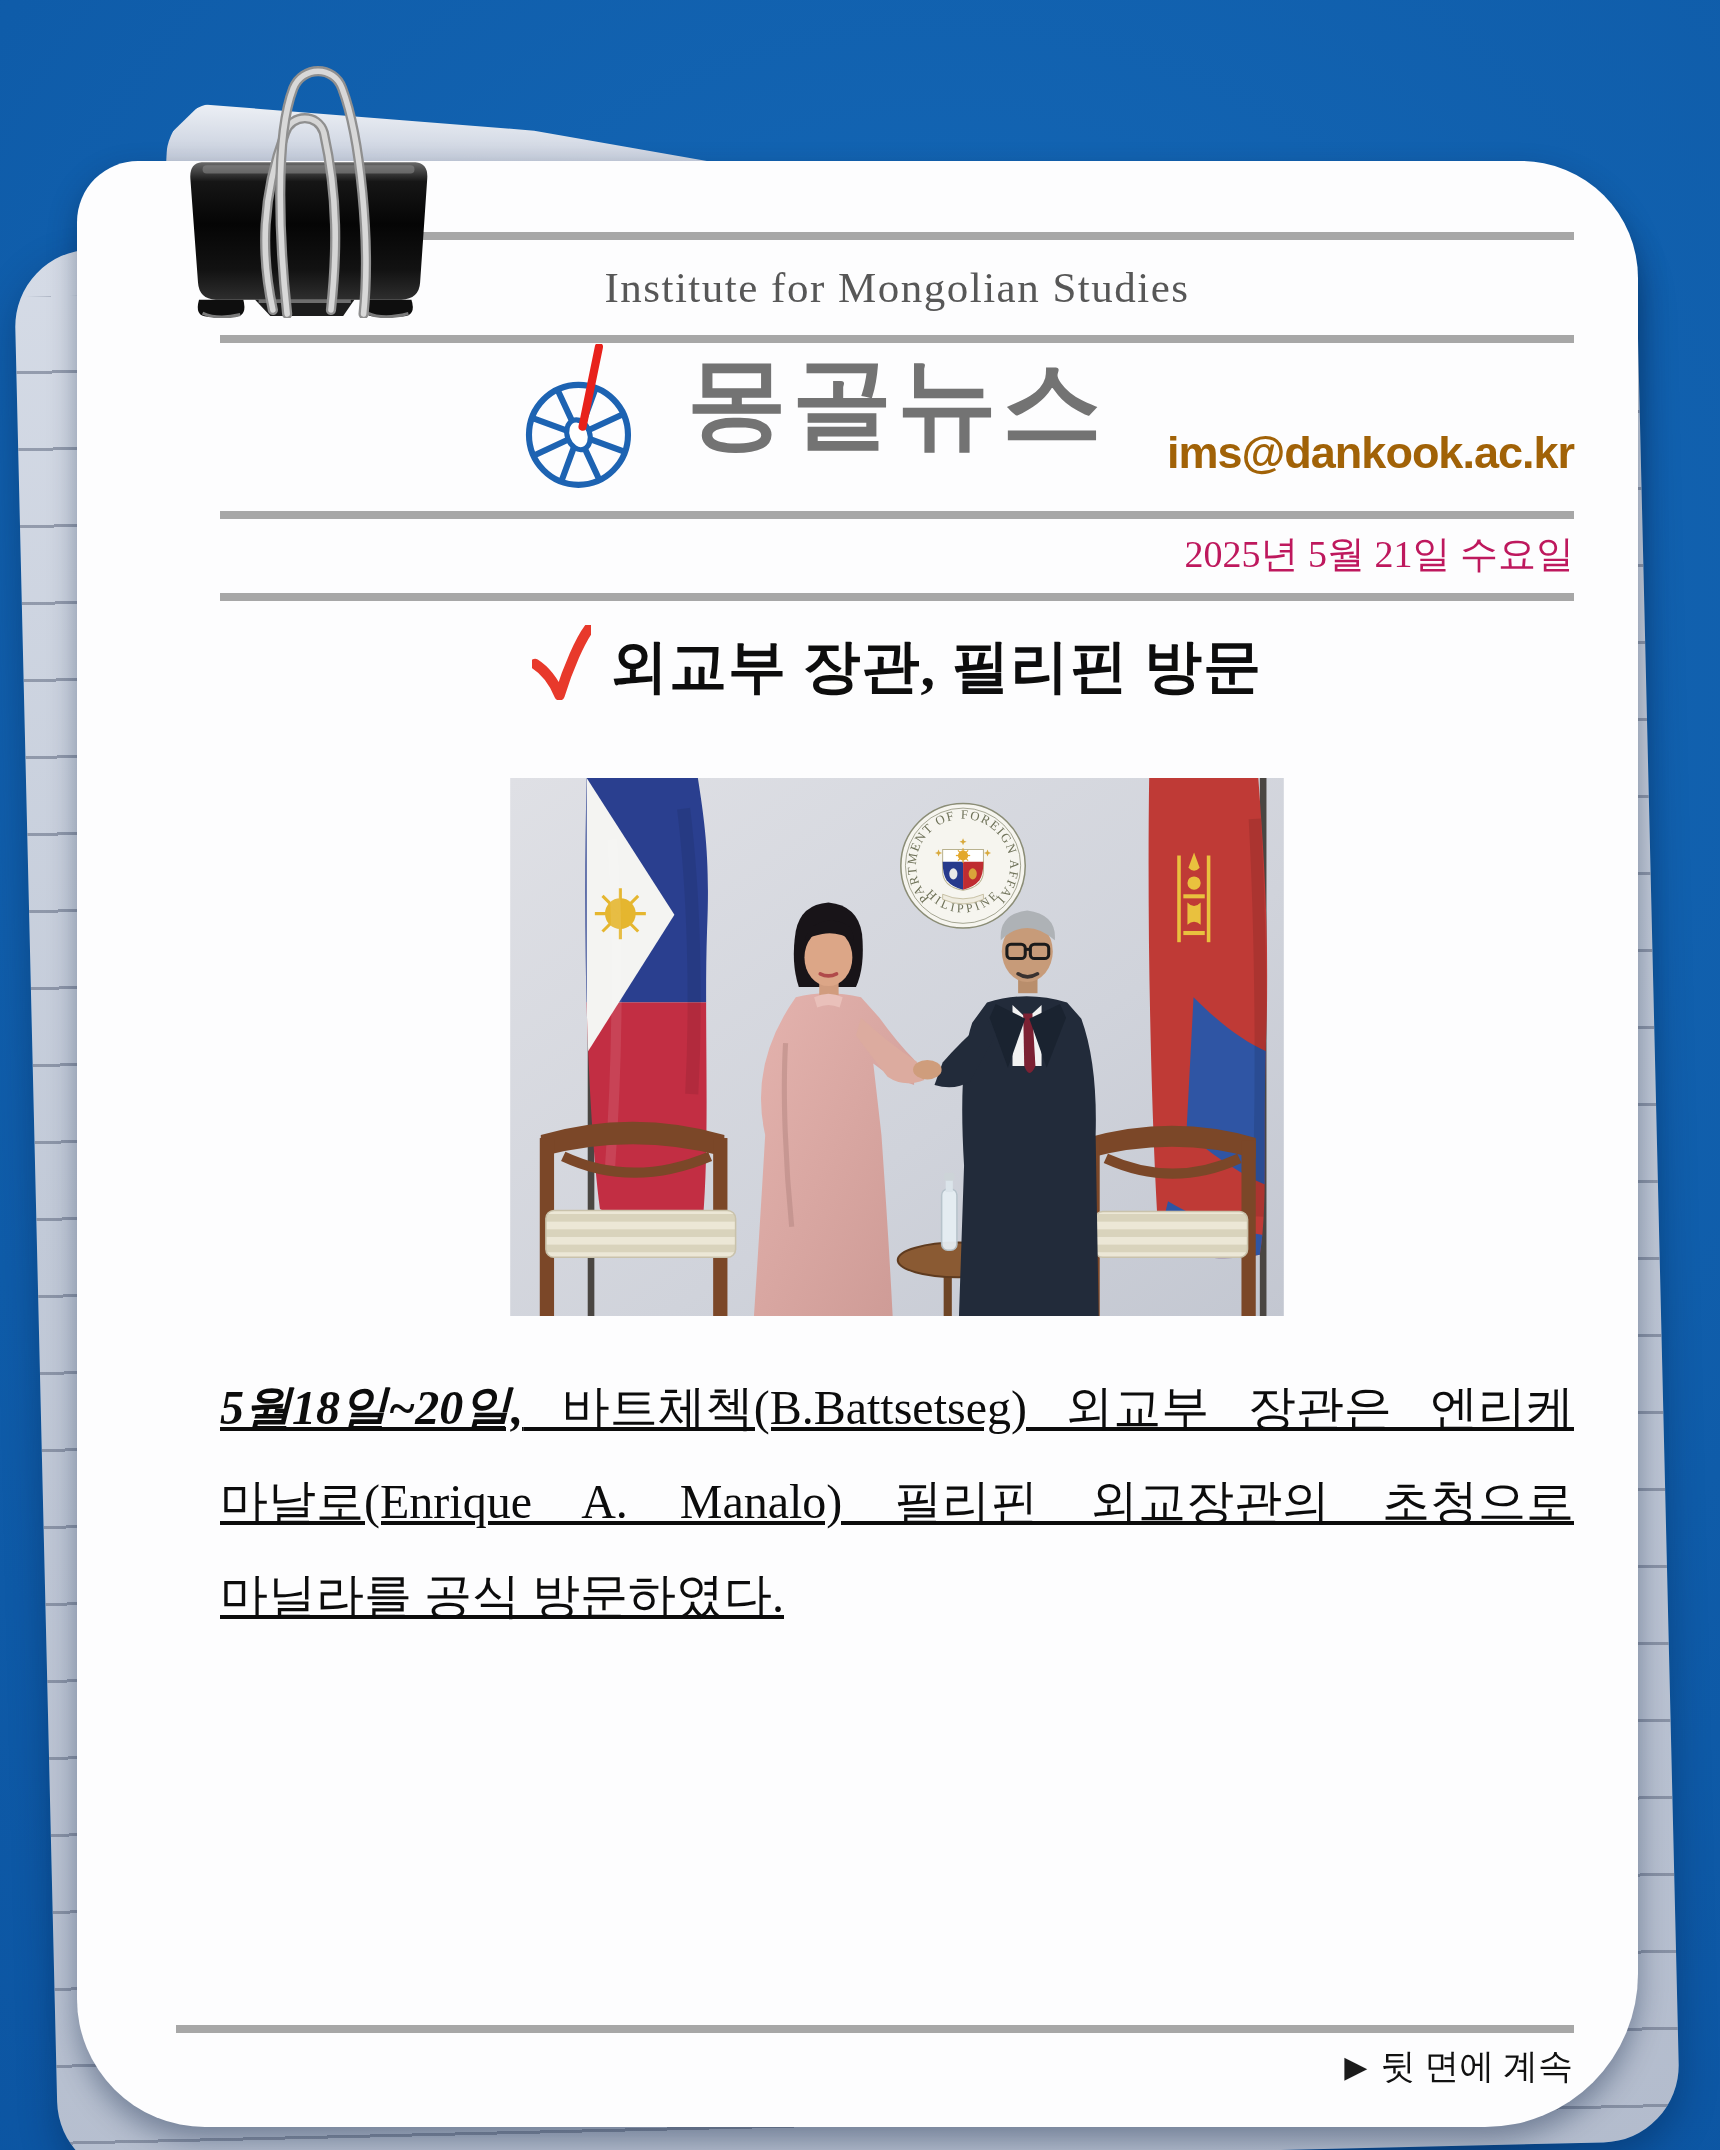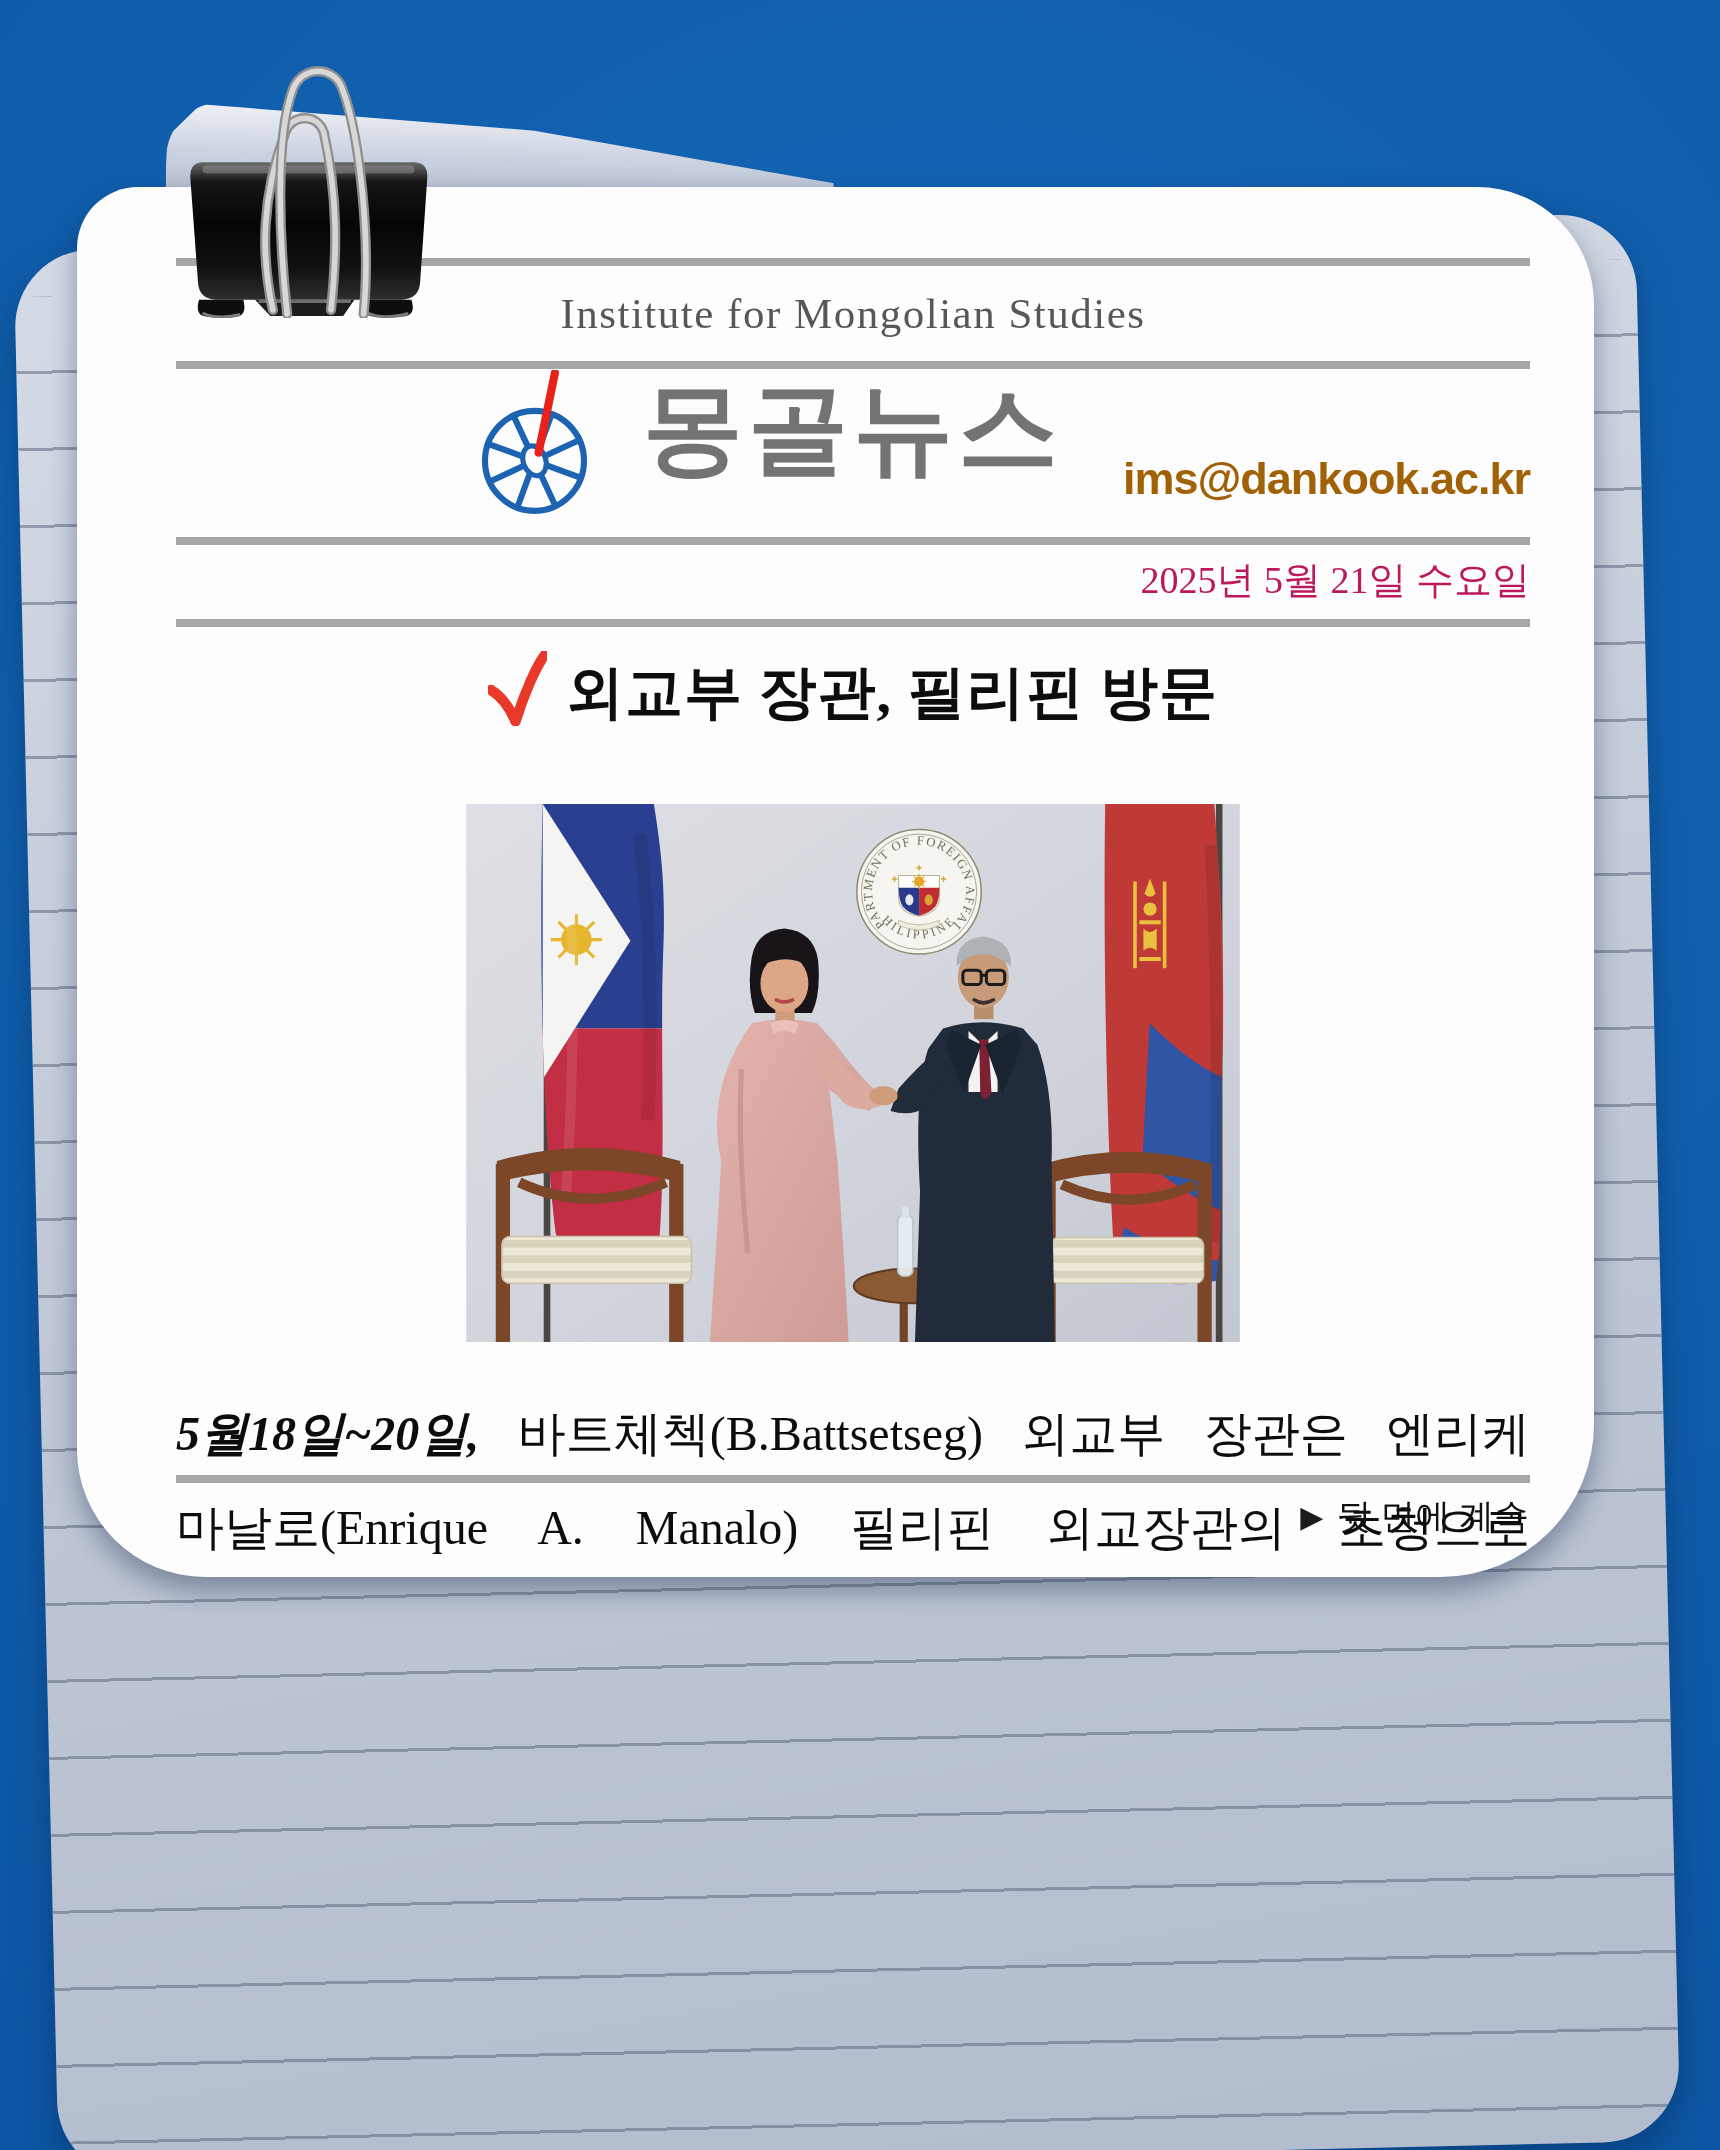--- a/index.html
+++ b/index.html
@@ -24,24 +24,25 @@
   
   .paper-fold{
     position:absolute;left:166px;top:108px;width:668px;height:122px;
     transform:rotate(1.2deg);
     background:linear-gradient(180deg,#eef1f6 0%,#ccd3e0 40%,#a8b1c3 100%);
     border-radius:56px 13.3px 5.1px 31px;
     clip-path:polygon(0 30%,5% 2%,55% 18%,100% 56%,100% 100%,0 100%);
   }
   
   .card{
-    position:absolute;left:77px;top:187px;width:1517px;height:1390px;
+    position:absolute;left:77px;top:161px;width:1517px;height:1966px;
     background:#fdfdfe;border-radius:61px 117px 153px 128px;
     box-shadow:0 12.2px 28px rgba(4,25,60,.38);
     overflow:hidden;
+    padding-left:44px;
   }
   .content{position:relative;margin:0 64px 0 99px;padding-top:71px;}
   .rule{height:8.2px;background:#a7a7a7;}
   .institute{margin-top:22.4px;text-align:center;font-size:43px;letter-spacing:1.5px;color:#575757;}
   .rule2{margin-top:23.5px;}
   .brand-row{position:relative;height:168px;}
   .wheel-svg{position:absolute;left:288px;top:1px;width:143px;height:148px;}
   .brand-title{
     position:absolute;left:0;right:0;top:10.2px;text-align:center;
     font-family:"DejaVu Sans","Liberation Sans",sans-serif;font-weight:bold;
@@ -56,21 +57,21 @@
   .rule4{margin-top:13.3px;}
   .headline{
     margin-top:26.5px;display:flex;justify-content:center;align-items:center;gap:19px;
     font-size:58px;font-weight:bold;color:#0d0d0d;letter-spacing:1px;
   }
   .check-svg{width:59px;height:75px;flex:none;margin-top:-9.2px;}
   .photo{margin:72px auto 0;width:774px;height:538px;}
   .photo svg{display:block;width:100%;height:100%;}
   .article{
     margin-top:45px;font-size:48px;line-height:94px;color:#0c0c0c;
-    text-align:justify;height:668px;overflow:hidden;word-break:keep-all;
+    text-align:justify;height:668px;overflow:hidden;word-break:keep-all;text-decoration:underline;
   }
   .article p{margin:0;}
   .lead{font-weight:bold;font-style:italic;}
   .footer-rule{position:absolute;left:99px;right:64px;bottom:94px;height:8.2px;background:#a7a7a7;}
   .footer-line{
     position:absolute;right:65px;bottom:37px;display:flex;align-items:center;gap:13.3px;
     font-size:35px;color:#111;
   }
   .tri{font-family:"DejaVu Sans","Liberation Sans",sans-serif;font-size:30px;color:#1b1b1b;line-height:1;}
   .clip-svg{position:absolute;left:171px;top:60px;width:270px;height:258px;}

